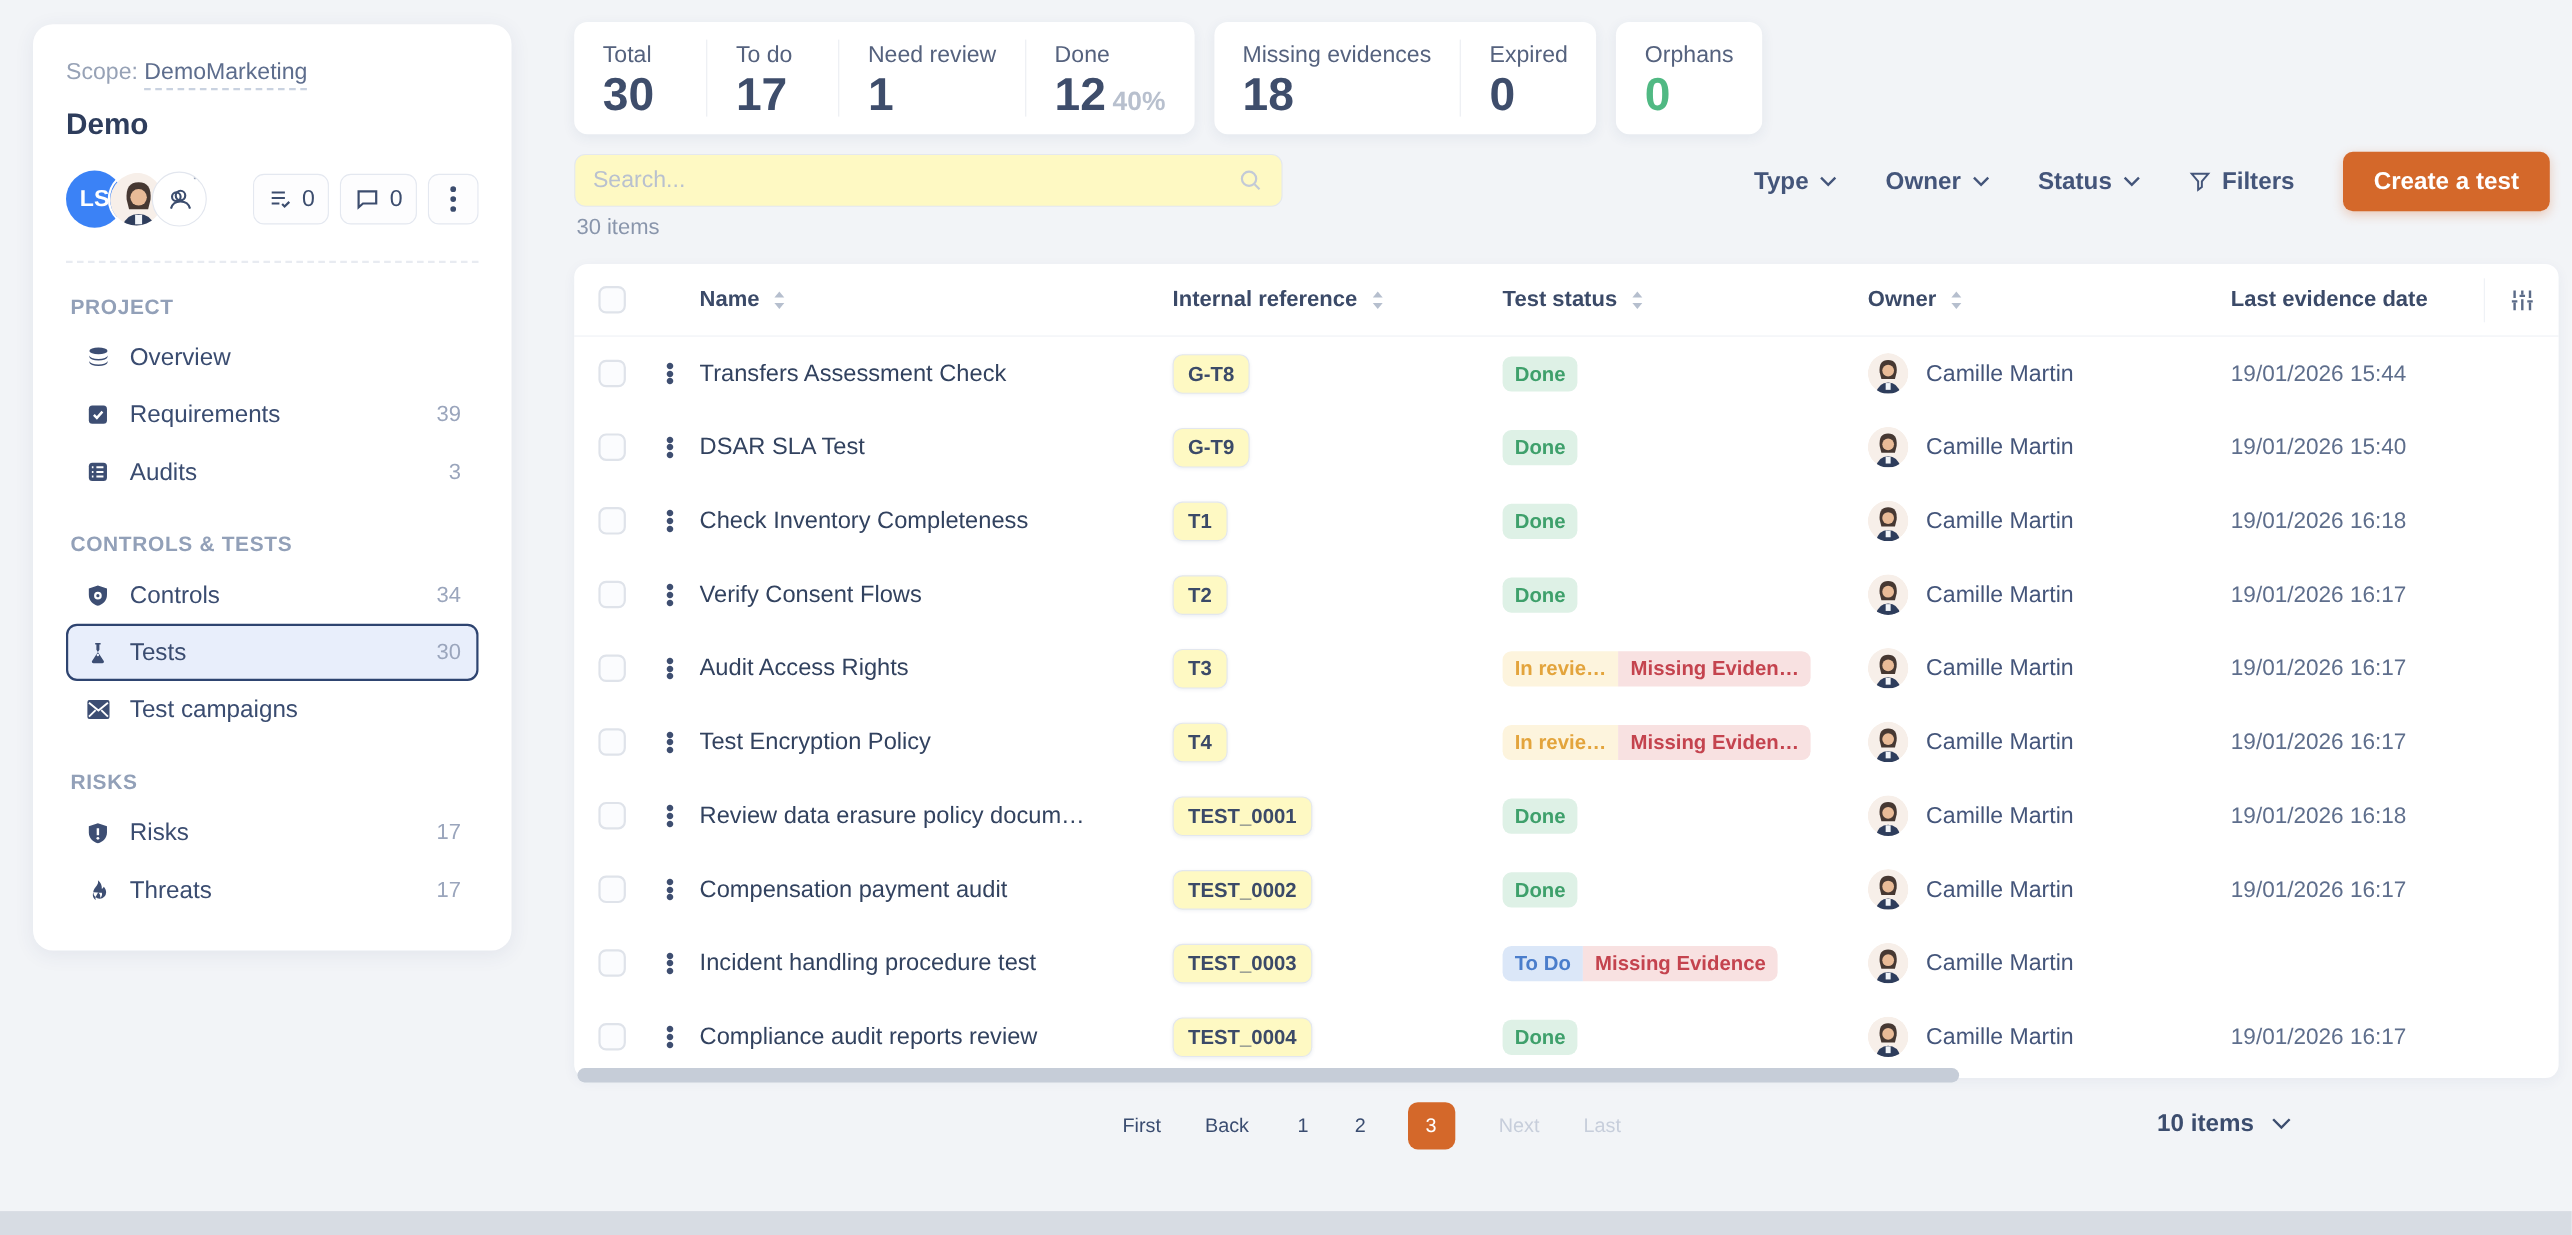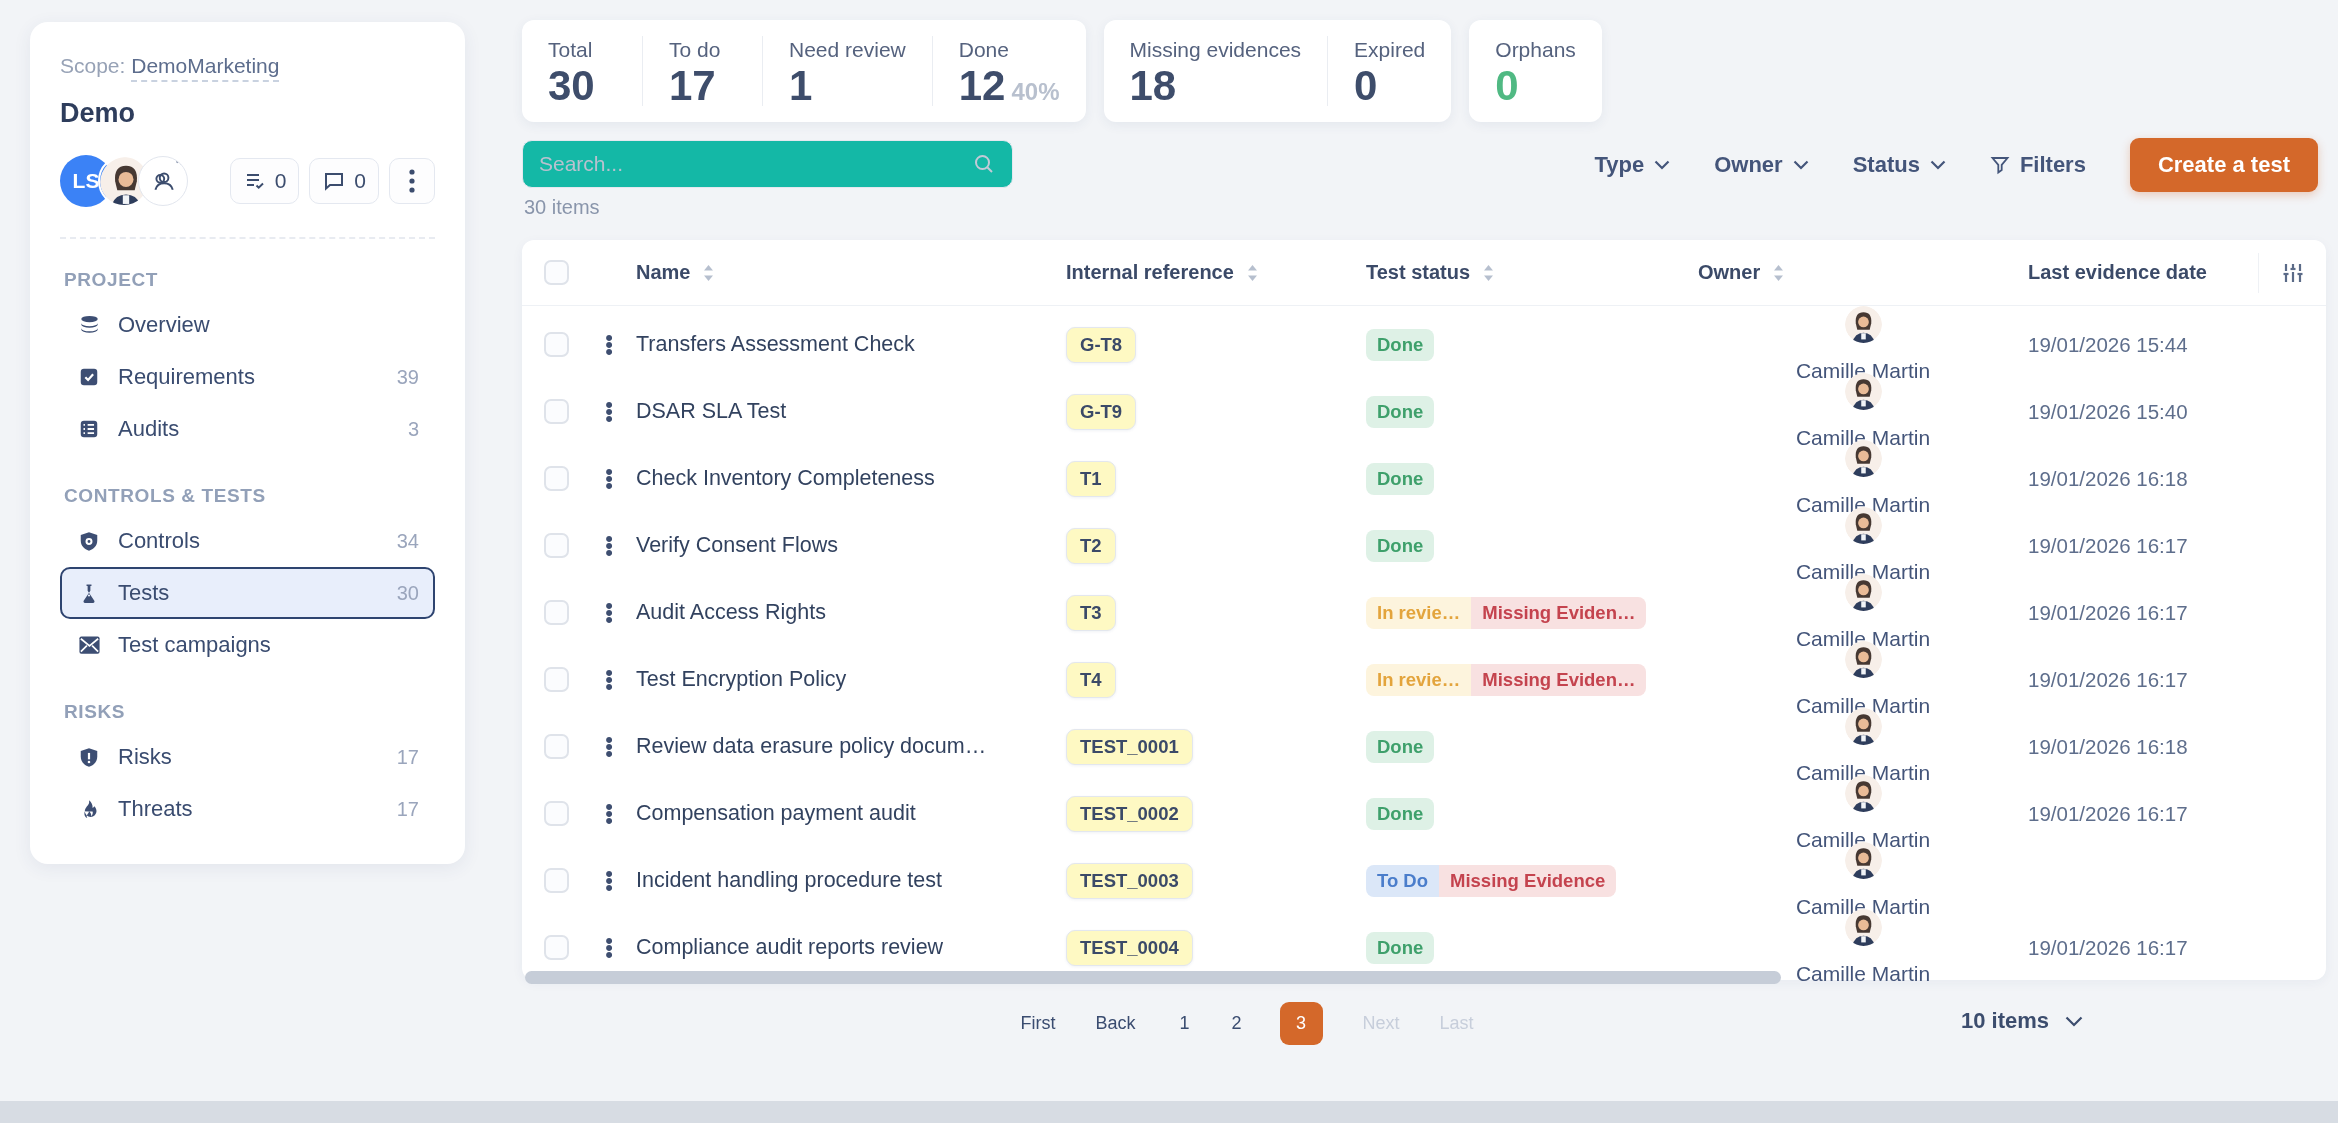--- a/index.html
+++ b/index.html
@@ -46,22 +46,22 @@
   
   .stats-row { position:absolute; left:522px; top:20px; display:flex; gap:18px; }
   .stat-card { background:#fff; border-radius:12px; box-shadow:0 3px 12px rgba(45,68,112,.07);
     display:flex; align-items:stretch; padding:16px 0; height:102px; }
   .stat-cell { padding:2px 26px; min-width:120px; }
   .stat-cell + .stat-cell { border-left:1.5px solid #eaedf2; }
   .stat-label { font-size:21px; color:#55627e; }
   .stat-value { font-size:42px; font-weight:bold; color:#3e4d6b; line-height:1.05; margin-top:2px; }
   .stat-suffix { font-size:24px; font-weight:bold; color:#b8c0ce; margin-left:6px; }
   
-  .search-box { position:absolute; left:522px; top:140px; width:491px; height:48px;
-    background:#14b8a6; border:1.5px solid #e4e8ef; border-radius:10px;
+  .search-box { position:absolute; left:522px; top:140px; width:644px; height:48px;
+    background:#fef9c3; border:1.5px solid #e4e8ef; border-radius:10px;
     display:flex; align-items:center; padding:0 16px; }
   .search-box input { border:none; outline:none; flex:1; font-size:21px; color:#3b4a68;
     font-family:"Liberation Sans",sans-serif; background:transparent; }
   .search-box input::placeholder { color:#b9c1cf; }
   .items-count { position:absolute; left:524px; top:196px; font-size:20px; color:#8995ab; }
   .filter-bar { position:absolute; right:20px; top:138px; display:flex; align-items:center; gap:44px; }
   .filter-dd { display:flex; align-items:center; gap:10px; font-size:22px; font-weight:bold;
     color:#44557a; cursor:pointer; }
   .filters-btn { display:flex; align-items:center; gap:10px; font-size:22px; font-weight:bold;
     color:#44557a; cursor:pointer; }
@@ -85,21 +85,21 @@
     box-shadow:0 1px 3px rgba(45,68,112,.07); }
   .badges { display:flex; }
   .badge { height:32px; line-height:32px; padding:0 11px; font-size:18.5px; font-weight:bold;
     border-radius:8px; white-space:nowrap; }
   .badge + .badge { border-top-left-radius:0; border-bottom-left-radius:0; }
   .badges.joined .badge:first-child { border-top-right-radius:0; border-bottom-right-radius:0; }
   .badge.done { background:#def1e6; color:#3ea06b; }
   .badge.in-review { background:#fdf4dd; color:#e3a43c; }
   .badge.missing { background:#f8e1e1; color:#c4434e; }
   .badge.todo { background:#dbe7f8; color:#4a7dcb; }
-  .owner-cell { display:flex; align-items:center; gap:16px; font-size:21px; color:#44557a;flex-direction:column; }
+  .owner-cell { display:flex; align-items:center; gap:16px; font-size:21px; color:#44557a; }
   .row-avatar { width:37px; height:37px; border-radius:50%; overflow:hidden; flex:0 0 auto; }
   .cell-date { font-size:20.5px; color:#5e6e8c; }
   .settings-col { border-left:1.5px solid #eef1f5; height:40px; display:flex; align-items:center; justify-content:center; cursor:pointer; }
   
   .hscrollbar { position:absolute; left:525px; top:971px; width:1256px; height:13px;
     background:#c6cdd8; border-radius:7px; cursor:grab; }
   .pagination { position:absolute; left:522px; top:1000px; width:1450px; height:46px;
     display:flex; align-items:center; justify-content:center; gap:40px; font-size:18px; color:#3a4c70; }
   .pg-link { cursor:pointer; }
   .pg-page { cursor:pointer; padding:0 4px; }

